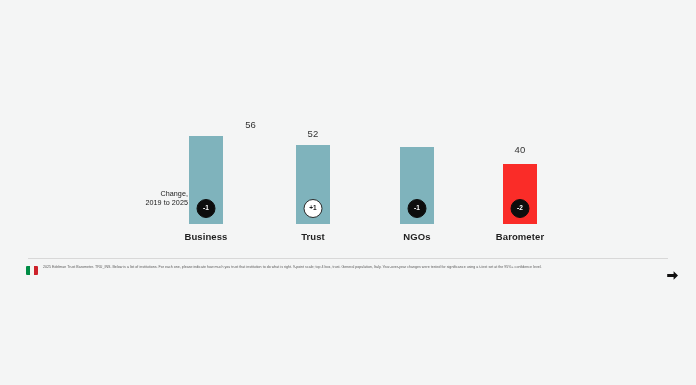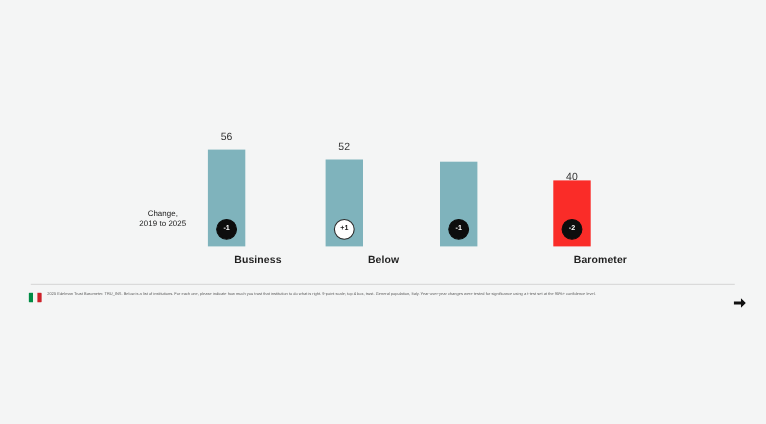--- a/index.html
+++ b/index.html
@@ -38,21 +38,21 @@
     width: 696px;
     height: 198px;
   }
 
   
   .change-label {
     position: absolute;
     left: 108px;
     top: 133px;
     width: 80px;
-    text-align: center;
+    text-align: right;
     font-size: 7.2px;
     line-height: 9px;
     color: #1a1a1a;
     letter-spacing: 0.05px;
   }
   .change-label .ln { display: block; white-space: nowrap; }
 
   
   .bar-group {
     position: absolute;
@@ -77,21 +77,21 @@
     transform: translateX(-50%);
     width: 34px;
     bottom: 30px;
   }
 
   .bar-cat {
     position: absolute;
     left: 0;
     bottom: 12px;
     width: 100%;
-    text-align: right;
+    text-align: center;
     font-size: 9.5px;
     font-weight: bold;
     color: #1f1f1f;
     letter-spacing: 0.1px;
   }
 
   
   .change-badge {
     position: absolute;
     left: 50%;
@@ -198,40 +198,41 @@
 
   <div class="chart-panel">
     <div class="plot-area">
 
       <div class="change-label">
         <span class="ln">Change,</span>
         <span class="ln">2019 to 2025</span>
       </div>
 
       <div class="bar-group" style="left:156px;">
-        <div class="bar-value" style="top:63px;">56</div>
+        <div class="bar-value" style="top:63px;text-align:right;">56</div>
         <div class="bar-rect" style="height:88px; background:#7fb3bc;"></div>
         <div class="change-badge dark">-1</div>
         <div class="bar-cat">Business</div>
       </div>
 
       <div class="bar-group" style="left:263px;">
         <div class="bar-value" style="top:72px;">52</div>
         <div class="bar-rect" style="height:79px; background:#7fb3bc;"></div>
         <div class="change-badge light">+1</div>
-        <div class="bar-cat">Below</div>
+        <div class="bar-cat">Trust</div>
       </div>
 
       <div class="bar-group" style="left:367px;">
         <div class="bar-rect" style="height:77px; background:#7fb3bc;"></div>
         <div class="change-badge dark">-1</div>
+        <div class="bar-cat">NGOs</div>
       </div>
 
       <div class="bar-group" style="left:470px;">
-        <div class="bar-value" style="top:100px;">40</div>
+        <div class="bar-value" style="top:88px;">40</div>
         <div class="bar-rect" style="height:60px; background:#fa2c28;"></div>
         <div class="change-badge dark">-2</div>
         <div class="bar-cat">Barometer</div>
       </div>
 
     </div>
   </div>
 
   <div class="footnote-strip">
     <div class="footnote-divider"></div>

